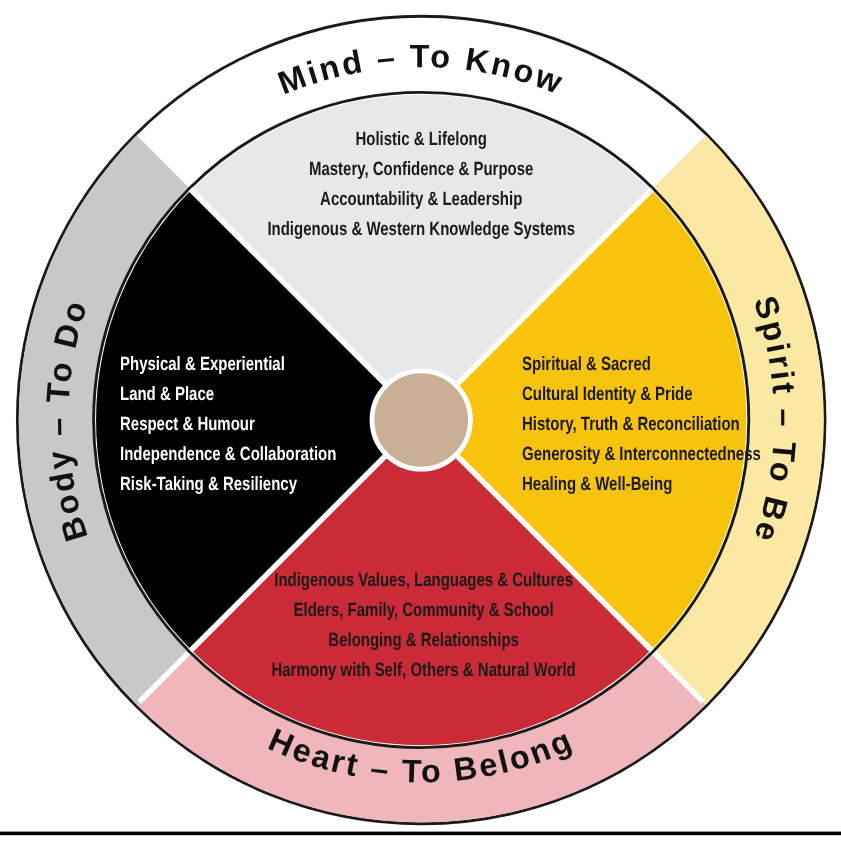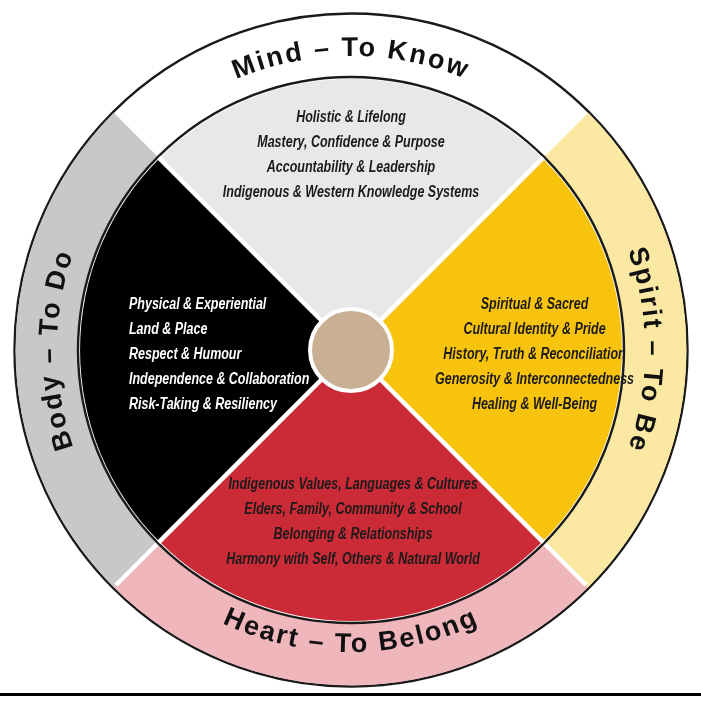--- a/index.html
+++ b/index.html
@@ -20,21 +20,21 @@
 
   .arc-label {
     font-family: "Liberation Sans", sans-serif;
     font-weight: bold;
     font-size: 27px;
     fill: #111111;
     letter-spacing: 2.2px;
     text-anchor: middle;
   }
 
-  .q-list { position: absolute; font-weight: bold; color: #1a1a1a; font-style: italic; }
+  .q-list { position: absolute; font-weight: bold; color: #1a1a1a; }
   .q-line {
     display: block; white-space: nowrap;
     font-size: 16px; line-height: 25px;
     transform: scaleX(0.78);
   }
   .q-list.centered { text-align: center; }
   .q-list.centered .q-line { transform-origin: 50% 50%; }
   .q-list.left-aligned .q-line { transform-origin: 0 50%; }
   #list-body { color: #ffffff; }
 
@@ -93,29 +93,29 @@
     <circle class="center-circle" cx="351" cy="350" r="41" fill="#C9AF94"></circle>
   </svg>
 
   <div class="q-list centered" id="list-mind" style="left:141px; top:104px; width:420px;">
     <span class="q-line">Holistic &amp; Lifelong</span>
     <span class="q-line">Mastery, Confidence &amp; Purpose</span>
     <span class="q-line">Accountability &amp; Leadership</span>
     <span class="q-line">Indigenous &amp; Western Knowledge Systems</span>
   </div>
 
-  <div class="q-list left-aligned" id="list-spirit" style="left:435px; top:291px;text-align:center;">
+  <div class="q-list left-aligned" id="list-spirit" style="left:435px; top:291px;">
     <span class="q-line">Spiritual &amp; Sacred</span>
     <span class="q-line">Cultural Identity &amp; Pride</span>
     <span class="q-line">History, Truth &amp; Reconciliation</span>
     <span class="q-line">Generosity &amp; Interconnectedness</span>
     <span class="q-line">Healing &amp; Well-Being</span>
   </div>
 
-  <div class="q-list left-aligned" id="list-body" style="left:129px; top:291px;">
+  <div class="q-list left-aligned" id="list-body" style="left:100px; top:291px;">
     <span class="q-line">Physical &amp; Experiential</span>
     <span class="q-line">Land &amp; Place</span>
     <span class="q-line">Respect &amp; Humour</span>
     <span class="q-line">Independence &amp; Collaboration</span>
     <span class="q-line">Risk-Taking &amp; Resiliency</span>
   </div>
 
   <div class="q-list centered" id="list-heart" style="left:133px; top:471px; width:440px;">
     <span class="q-line">Indigenous Values, Languages &amp; Cultures</span>
     <span class="q-line">Elders, Family, Community &amp; School</span>

